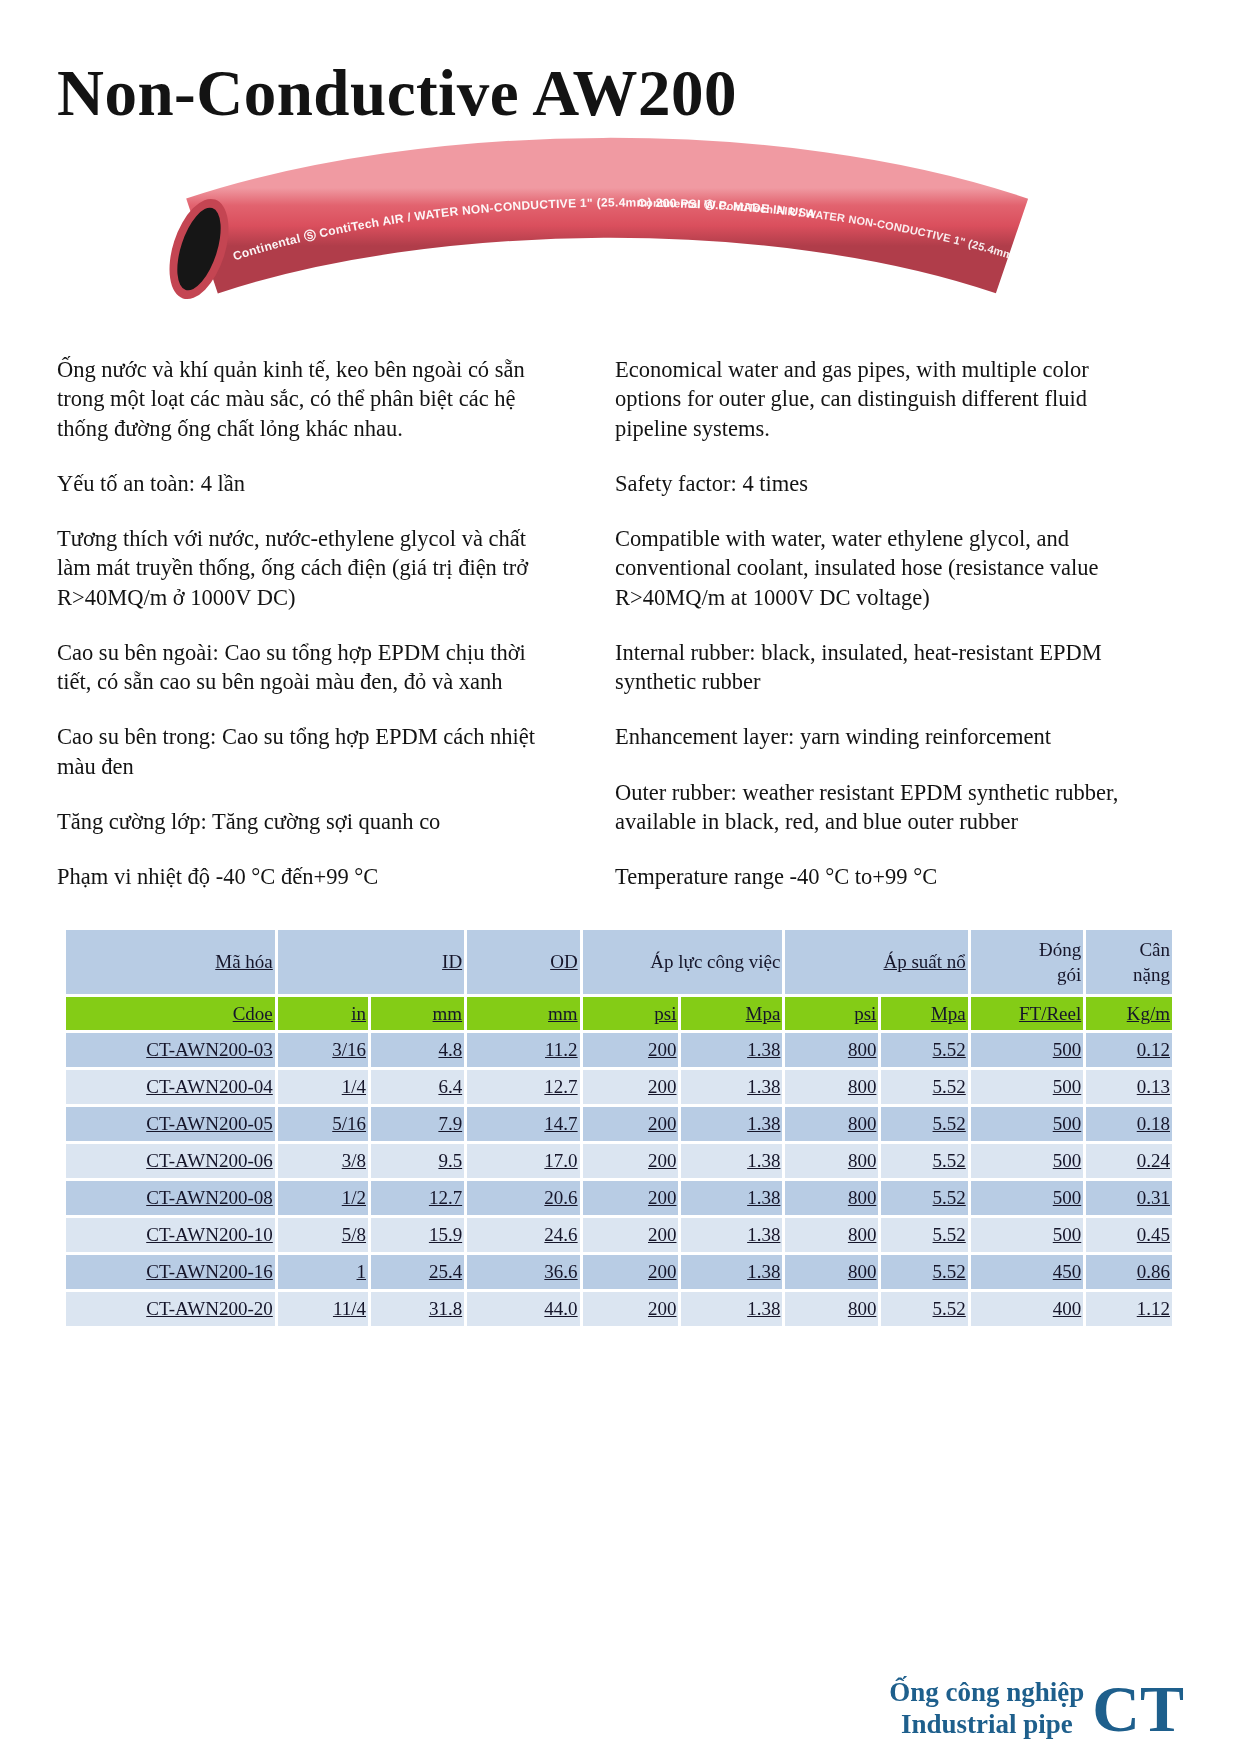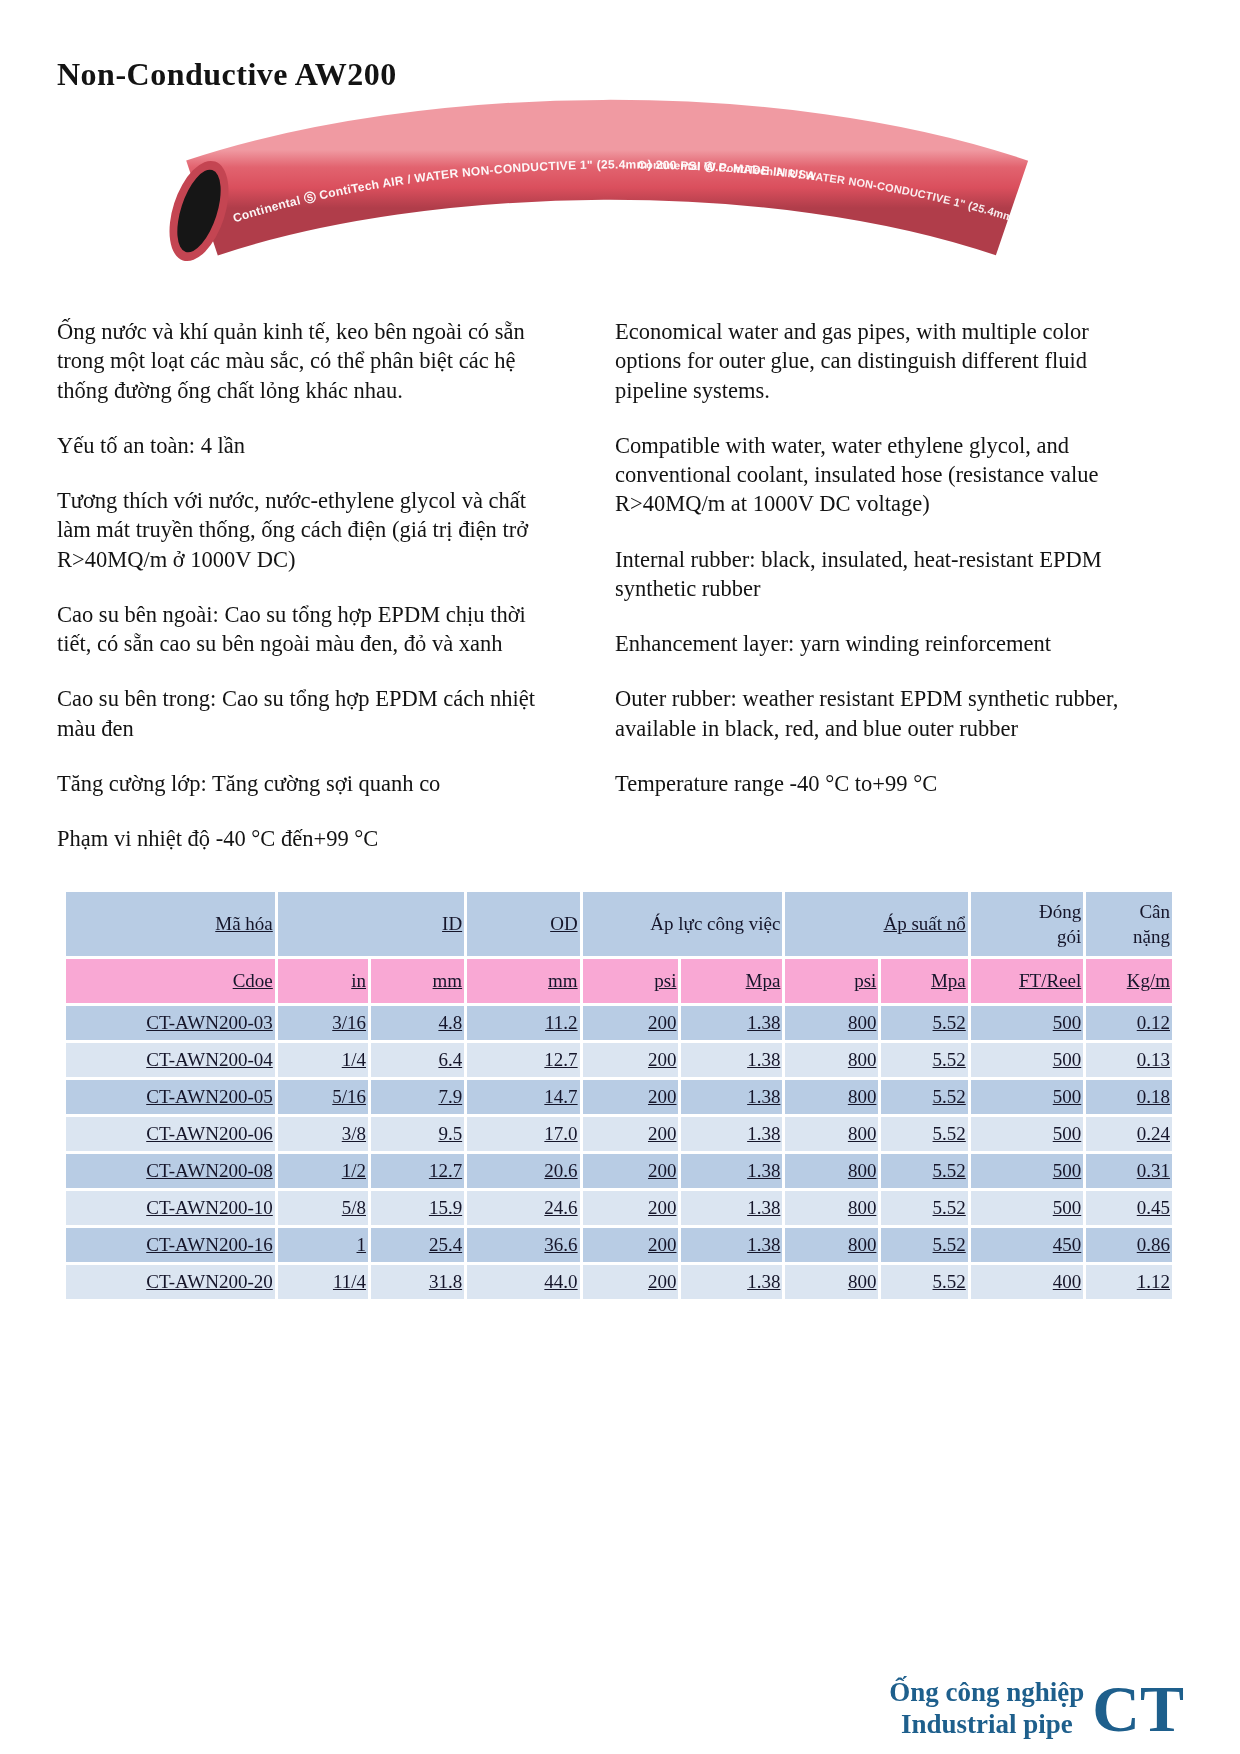--- a/index.html
+++ b/index.html
@@ -2,37 +2,37 @@
 <html><head>
 <meta charset="utf-8">
 <style>
   html,body { margin:0; padding:0; background:#ffffff; }
   .page {
     width:1240px; height:1754px; position:relative; box-sizing:border-box;
     background:#ffffff; color:#131313;
     font-family:"Liberation Serif","DejaVu Serif",serif;
     padding:40px 60px 0 57px; overflow:hidden;
   }
-  h1.title { font-size:32px; font-weight:bold; margin:16px 0 0 0; letter-spacing:0.5px; }
+  h1.title { font-size:65px; font-weight:bold; margin:16px 0 0 0; letter-spacing:0.5px; }
   .hose-wrap { margin:0 0 0 20px; height:212px; }
   .cols { display:flex; gap:50px; margin-top:12px; }
   .col { font-size:22.5px; line-height:1.3; }
   .col-vi { width:508px; }
   .col-en { width:540px; }
   .col p { margin:0 0 26px 0; }
 
   table.spec {
     border-collapse:separate; border-spacing:3px;
     width:1112px; margin:10px 0 0 6px;
     font-size:19px; text-align:right; color:#15152a;text-decoration:underline;
   }
   table.spec th { font-weight:normal; vertical-align:middle; padding:0 2px; }
   table.spec td { vertical-align:middle; padding:0 2px; }
   tr.hrow1 th { background:#b8cce4; height:64px; line-height:1.35; }
-  tr.hrow2 th { background:#f9a8d4; height:44px; }
+  tr.hrow2 th { background:#84cc16; height:33px; }
   tbody.specbody td { height:34px; }
   tbody.specbody tr:nth-child(odd) td  { background:#b8cce4; }
   tbody.specbody tr:nth-child(even) td { background:#dbe5f1; }
   .wrapnarrow-1 { display:inline-block; max-width:132px; }
   .wrapnarrow-2 { display:inline-block; max-width:58px; }
   .wrapnarrow-3 { display:inline-block; max-width:48px; }
 
   .footer {
     position:absolute; right:56px; bottom:12px;
     display:flex; align-items:center; gap:8px; color:#1e5f8c;
@@ -80,20 +80,21 @@
       <p>Ống nước và khí quản kinh tế, keo bên ngoài có sẵn trong một loạt các màu sắc, có thể phân biệt các hệ thống đường ống chất lỏng khác nhau.</p>
       <p>Yếu tố an toàn: 4 lần</p>
       <p>Tương thích với nước, nước-ethylene glycol và chất làm mát truyền thống, ống cách điện (giá trị điện trở R&gt;40MQ/m ở 1000V DC)</p>
       <p>Cao su bên ngoài: Cao su tổng hợp EPDM chịu thời tiết, có sẵn cao su bên ngoài màu đen, đỏ và xanh</p>
       <p>Cao su bên trong: Cao su tổng hợp EPDM cách nhiệt màu đen</p>
       <p>Tăng cường lớp: Tăng cường sợi quanh co</p>
       <p>Phạm vi nhiệt độ -40 °C đến+99 °C</p>
     </div>
     <div class="col col-en">
       <p>Economical water and gas pipes, with multiple color options for outer glue, can distinguish different fluid pipeline systems.</p>
+      <p>Safety factor: 4 times</p>
       <p>Compatible with water, water ethylene glycol, and conventional coolant, insulated hose (resistance value R&gt;40MQ/m at 1000V DC voltage)</p>
       <p>Internal rubber: black, insulated, heat-resistant EPDM synthetic rubber</p>
       <p>Enhancement layer: yarn winding reinforcement</p>
       <p>Outer rubber: weather resistant EPDM synthetic rubber, available in black, red, and blue outer rubber</p>
       <p>Temperature range -40 °C to+99 °C</p>
     </div>
   </div>
 
   <table class="spec">
     <colgroup>

